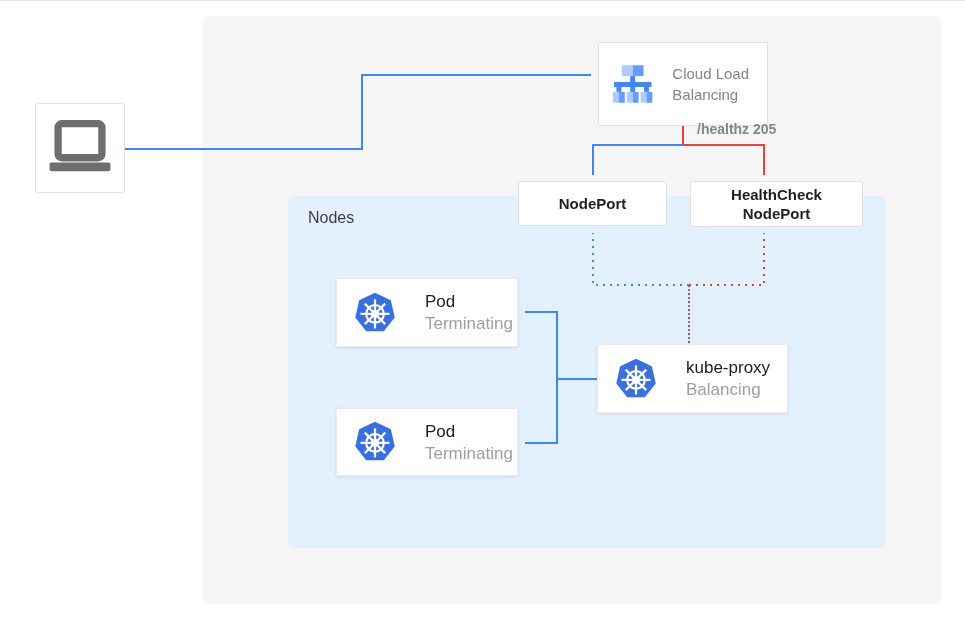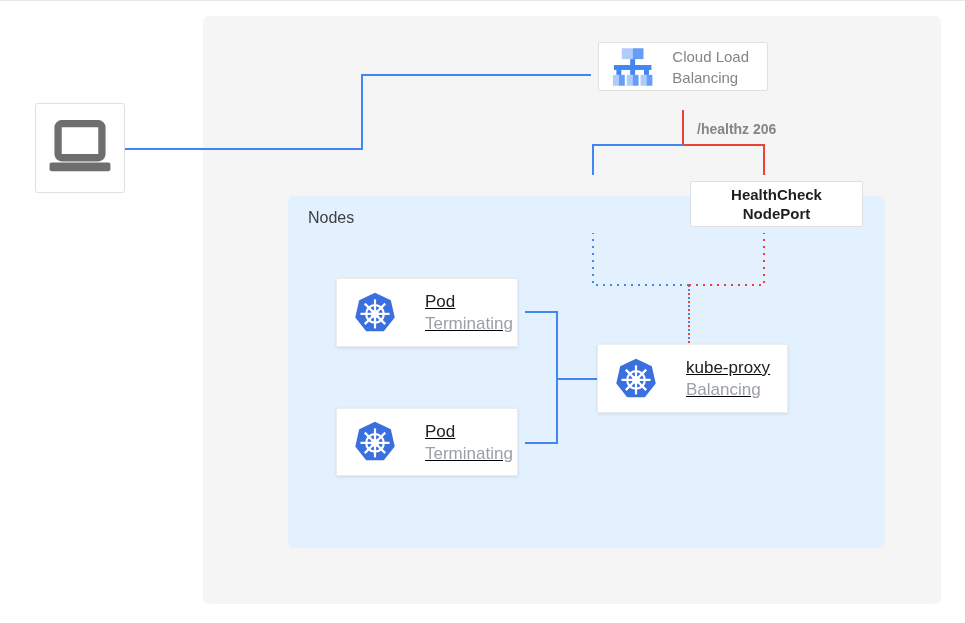--- a/index.html
+++ b/index.html
@@ -24,34 +24,34 @@
   .mix-a{stroke-dasharray:2 6;}
   .mix-b{stroke-dasharray:2 6;stroke-dashoffset:4;}
 
   .box{position:absolute;background:#ffffff;border:1px solid var(--box-border,#e0e0e0);
        box-sizing:border-box;}
   .shadowed{border:1px solid #ececec;box-shadow:0 1px 3px rgba(0,0,0,0.10);}
 
   .laptop-box{left:35px;top:103px;width:90px;height:90px;border-radius:3px;
        display:flex;align-items:center;justify-content:center;}
 
-  .clb-box{left:598px;top:42px;width:170px;height:49px;border-radius:2px;
+  .clb-box{left:598px;top:42px;width:170px;height:84px;border-radius:2px;
        display:flex;align-items:center;padding-left:10px;}
   .clb-text{width:96px;margin-left:16px;font-size:15px;line-height:21px;color:var(--text-gray,#80868b);}
 
   .healthz{position:absolute;left:697px;top:121px;font-size:14px;font-weight:bold;
        color:var(--text-gray,#80868b);white-space:nowrap;}
 
   .port-box{border-radius:2px;display:flex;align-items:center;justify-content:center;
        text-align:center;font-weight:bold;font-size:15px;line-height:19px;color:#1d1f21;}
   .nodeport-box{left:518px;top:181px;width:149px;height:45px;}
   .hc-box{left:690px;top:181px;width:173px;height:46px;}
   .hc-box span{display:block;width:110px;}
 
-  .svc-box{display:flex;align-items:center;padding-left:16px;border-radius:0;text-decoration:underline;}
+  .svc-box{display:flex;align-items:center;padding-left:16px;border-radius:0;}
   .pod1-box{left:336px;top:278px;width:182px;height:69px;}
   .pod2-box{left:336px;top:408px;width:182px;height:68px;}
   .kp-box{left:597px;top:344px;width:191px;height:69px;}
   .svc-text{margin-left:28px;}
   .svc-title{font-size:17px;color:#212121;line-height:20px;}
   .svc-sub{font-size:17px;color:var(--text-subtle,#9aa0a6);line-height:19px;margin-top:2px;}
 
   .k8s-logo{width:44px;height:44px;flex:0 0 auto;}
 </style>
 </head>
@@ -110,22 +110,25 @@
       <rect x="4" y="29" width="6" height="11" fill="var(--lb-light,#aecbfa)"></rect>
       <rect x="10" y="29" width="6" height="11" fill="var(--lb-mid,#669df6)"></rect>
       <rect x="18" y="29" width="6" height="11" fill="var(--lb-light,#aecbfa)"></rect>
       <rect x="24" y="29" width="6" height="11" fill="var(--lb-mid,#669df6)"></rect>
       <rect x="32" y="29" width="6" height="11" fill="var(--lb-light,#aecbfa)"></rect>
       <rect x="38" y="29" width="6" height="11" fill="var(--lb-mid,#669df6)"></rect>
     </svg>
     <div class="clb-text">Cloud Load Balancing</div>
   </div>
 
-  <div class="healthz">/healthz 206</div>
+  <div class="healthz">/healthz 205</div>
 
+  <div class="box port-box nodeport-box">
+    <span>NodePort</span>
+  </div>
 
   <div class="box port-box hc-box">
     <span>HealthCheck NodePort</span>
   </div>
 
   <div class="box shadowed svc-box pod1-box">
     <svg class="k8s-logo" viewBox="0 0 100 100">
       <polygon points="50,4 86,21.3 94.9,60.2 70,91.5 30,91.5 5.2,60.2 14,21.3" fill="var(--k8s-blue,#3a6fe0)"></polygon>
       <g stroke="#ffffff" stroke-width="5" fill="none">
         <circle cx="50" cy="52" r="20"></circle>

